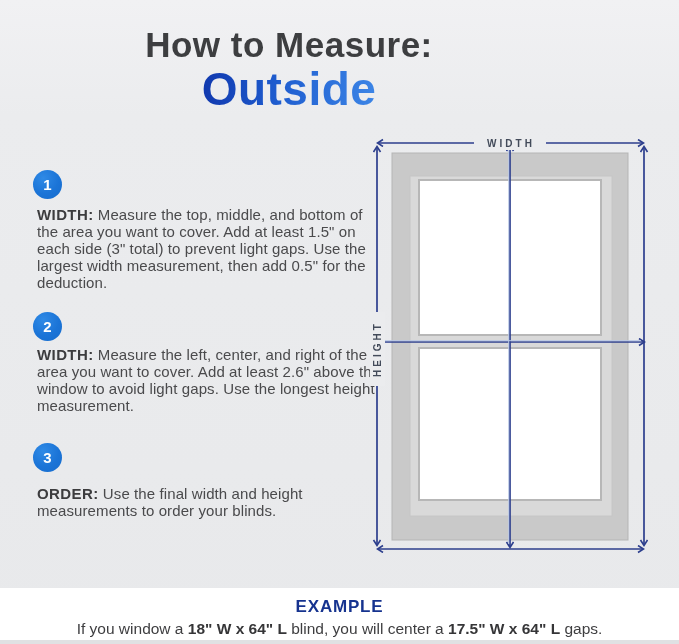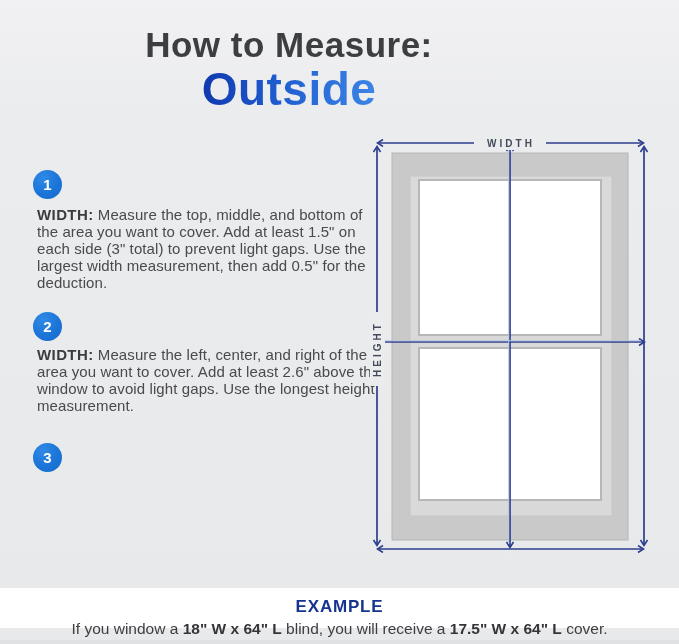--- a/index.html
+++ b/index.html
@@ -41,21 +41,21 @@
   .step-label { font-weight:700; color:#3c3c3e; letter-spacing:0.4px; }
   
   .diagram { position:absolute; left:370px; top:135px; width:285px; height:432px; }
   .diagram svg { display:block; }
   .meas-label {
     font-family:"Liberation Sans", sans-serif;
     font-size:10px; font-weight:600; letter-spacing:3px; fill:#434b5a;
   }
   
   .footer {
-    position:absolute; left:0; top:588px; width:679px; height:40px;
+    position:absolute; left:0; top:588px; width:679px; height:56px;
     background:#ffffff; text-align:center; padding-top:9px;
   }
   .footer-heading {
     font-size:17px; font-weight:800; color:#16338f; letter-spacing:0.8px; line-height:20px;
   }
   .footer-sentence { font-size:15.5px; color:#3e3e40; margin-top:3px; }
   .footer-sentence b { font-weight:700; color:#353537; }
   .footer-bottom-bar {
     position:absolute; left:0; top:640px; width:679px; height:4px; background:#e0e1e3;
   }
@@ -78,20 +78,21 @@
   <p class="step-text" style="left:37px; top:206px; width:341px;"><span class="step-label">WIDTH:</span><span> Measure the top, middle, and bottom of the area you want to cover. Add at least 1.5" on each side (3" total) to prevent light gaps. Use the largest width measurement, then add 0.5" for the deduction.</span></p>
 
   <div class="step-badge" style="left:33px; top:312px;">
     <span>2</span>
   </div>
   <p class="step-text" style="left:37px; top:346px; width:347px;"><span class="step-label">WIDTH:</span><span> Measure the left, center, and right of the area you want to cover. Add at least 2.6" above the window to avoid light gaps. Use the longest height measurement.</span></p>
 
   <div class="step-badge" style="left:33px; top:443px;">
     <span>3</span>
   </div>
+  <p class="step-text" style="left:37px; top:485px; width:330px;"><span class="step-label">ORDER:</span><span> Use the final width and height measurements to order your blinds.</span></p>
 
   <div class="diagram">
     <svg width="285" height="432" viewBox="0 0 285 432" xmlns="http://www.w3.org/2000/svg">
       <defs>
         <marker id="arrow" markerWidth="10" markerHeight="10" refX="6.5" refY="4" orient="auto-start-reverse" markerUnits="userSpaceOnUse">
           <path d="M1.5,0.5 L7,4 L1.5,7.5" fill="none" stroke="#2c3e8d" stroke-width="1.6"></path>
         </marker>
       </defs>
 
       <g>
@@ -117,17 +118,17 @@
       <rect x="104" y="1" width="72" height="14" fill="#ebecee"></rect>
       <text x="141" y="12" text-anchor="middle" class="meas-label">WIDTH</text>
 
       <rect x="0" y="177" width="15" height="74" fill="#ebecee"></rect>
       <text x="7" y="214" text-anchor="middle" class="meas-label" transform="rotate(-90 7 214)" dy="3.5">HEIGHT</text>
     </svg>
   </div>
 
   <div class="footer">
     <div class="footer-heading">EXAMPLE</div>
-    <div class="footer-sentence"><span>If you window a </span><b>18" W x 64" L</b><span> blind, you will receive a </span><b>17.5" W x 64" L</b><span> cover.</span></div>
+    <div class="footer-sentence"><span>If you window a </span><b>18" W x 64" L</b><span> blind, you will center a </span><b>17.5" W x 64" L</b><span> gaps.</span></div>
   </div>
   <div class="footer-bottom-bar"></div>
 
 </div>
 
 </body></html>

